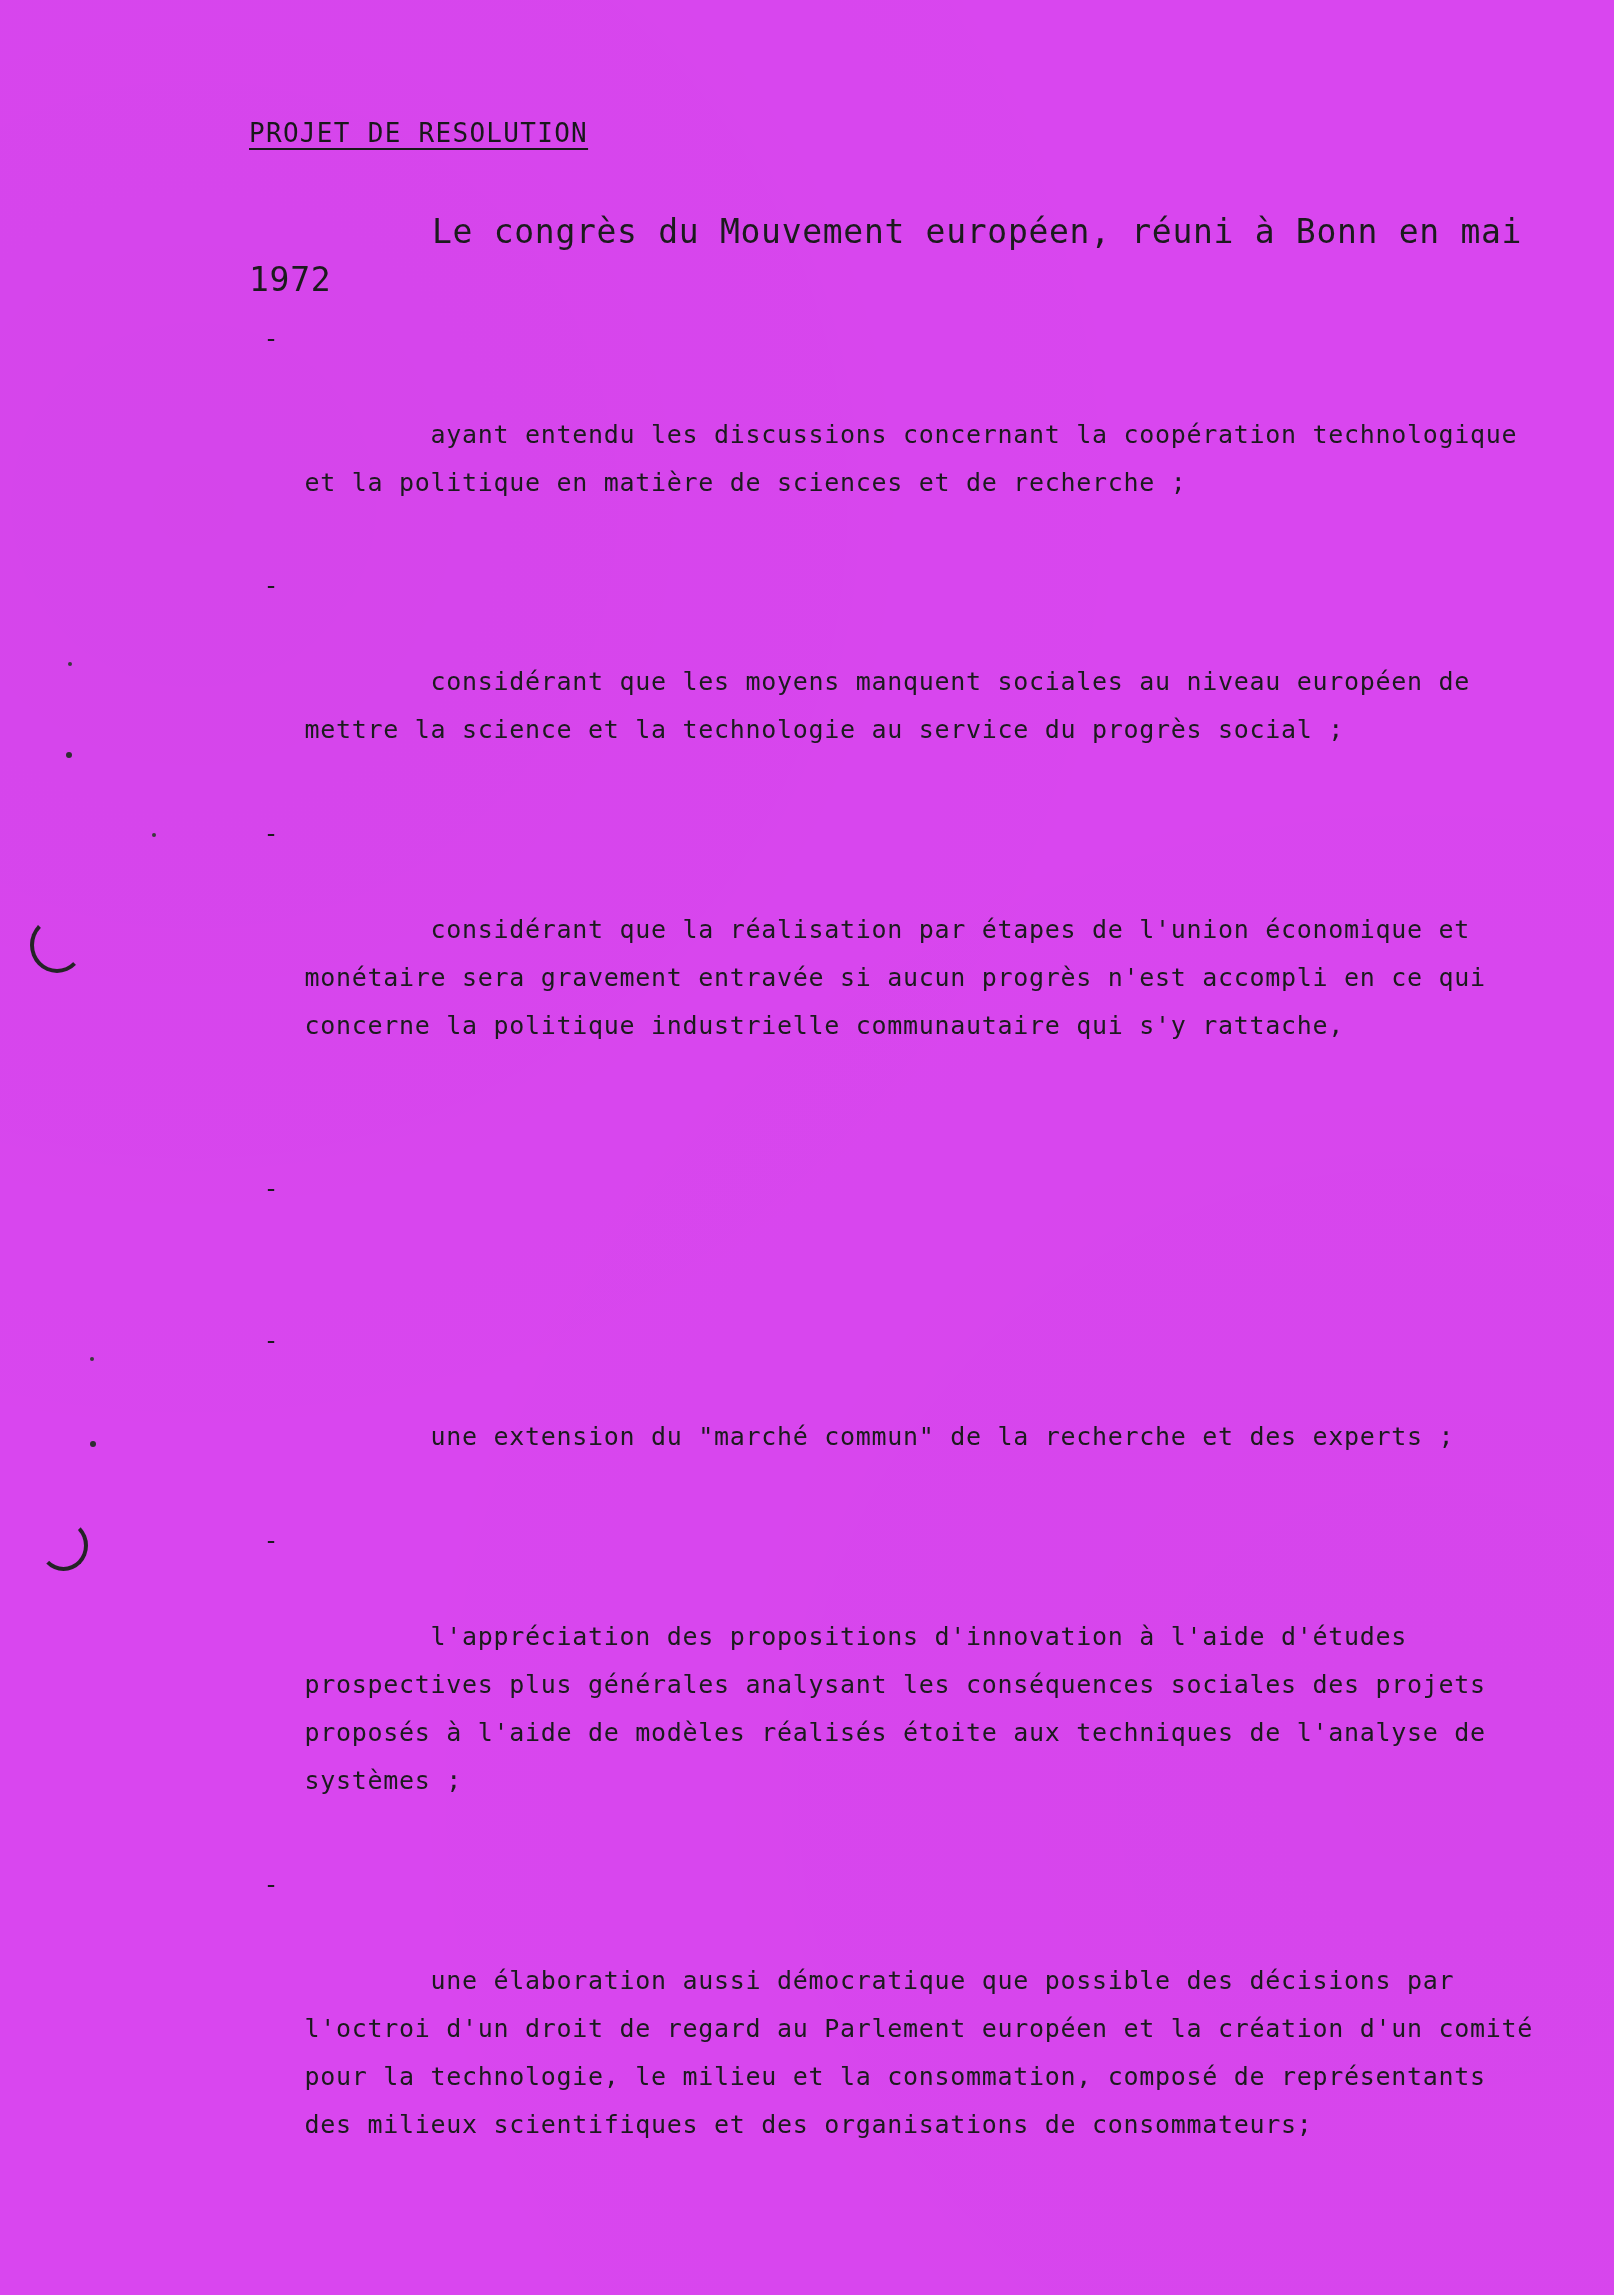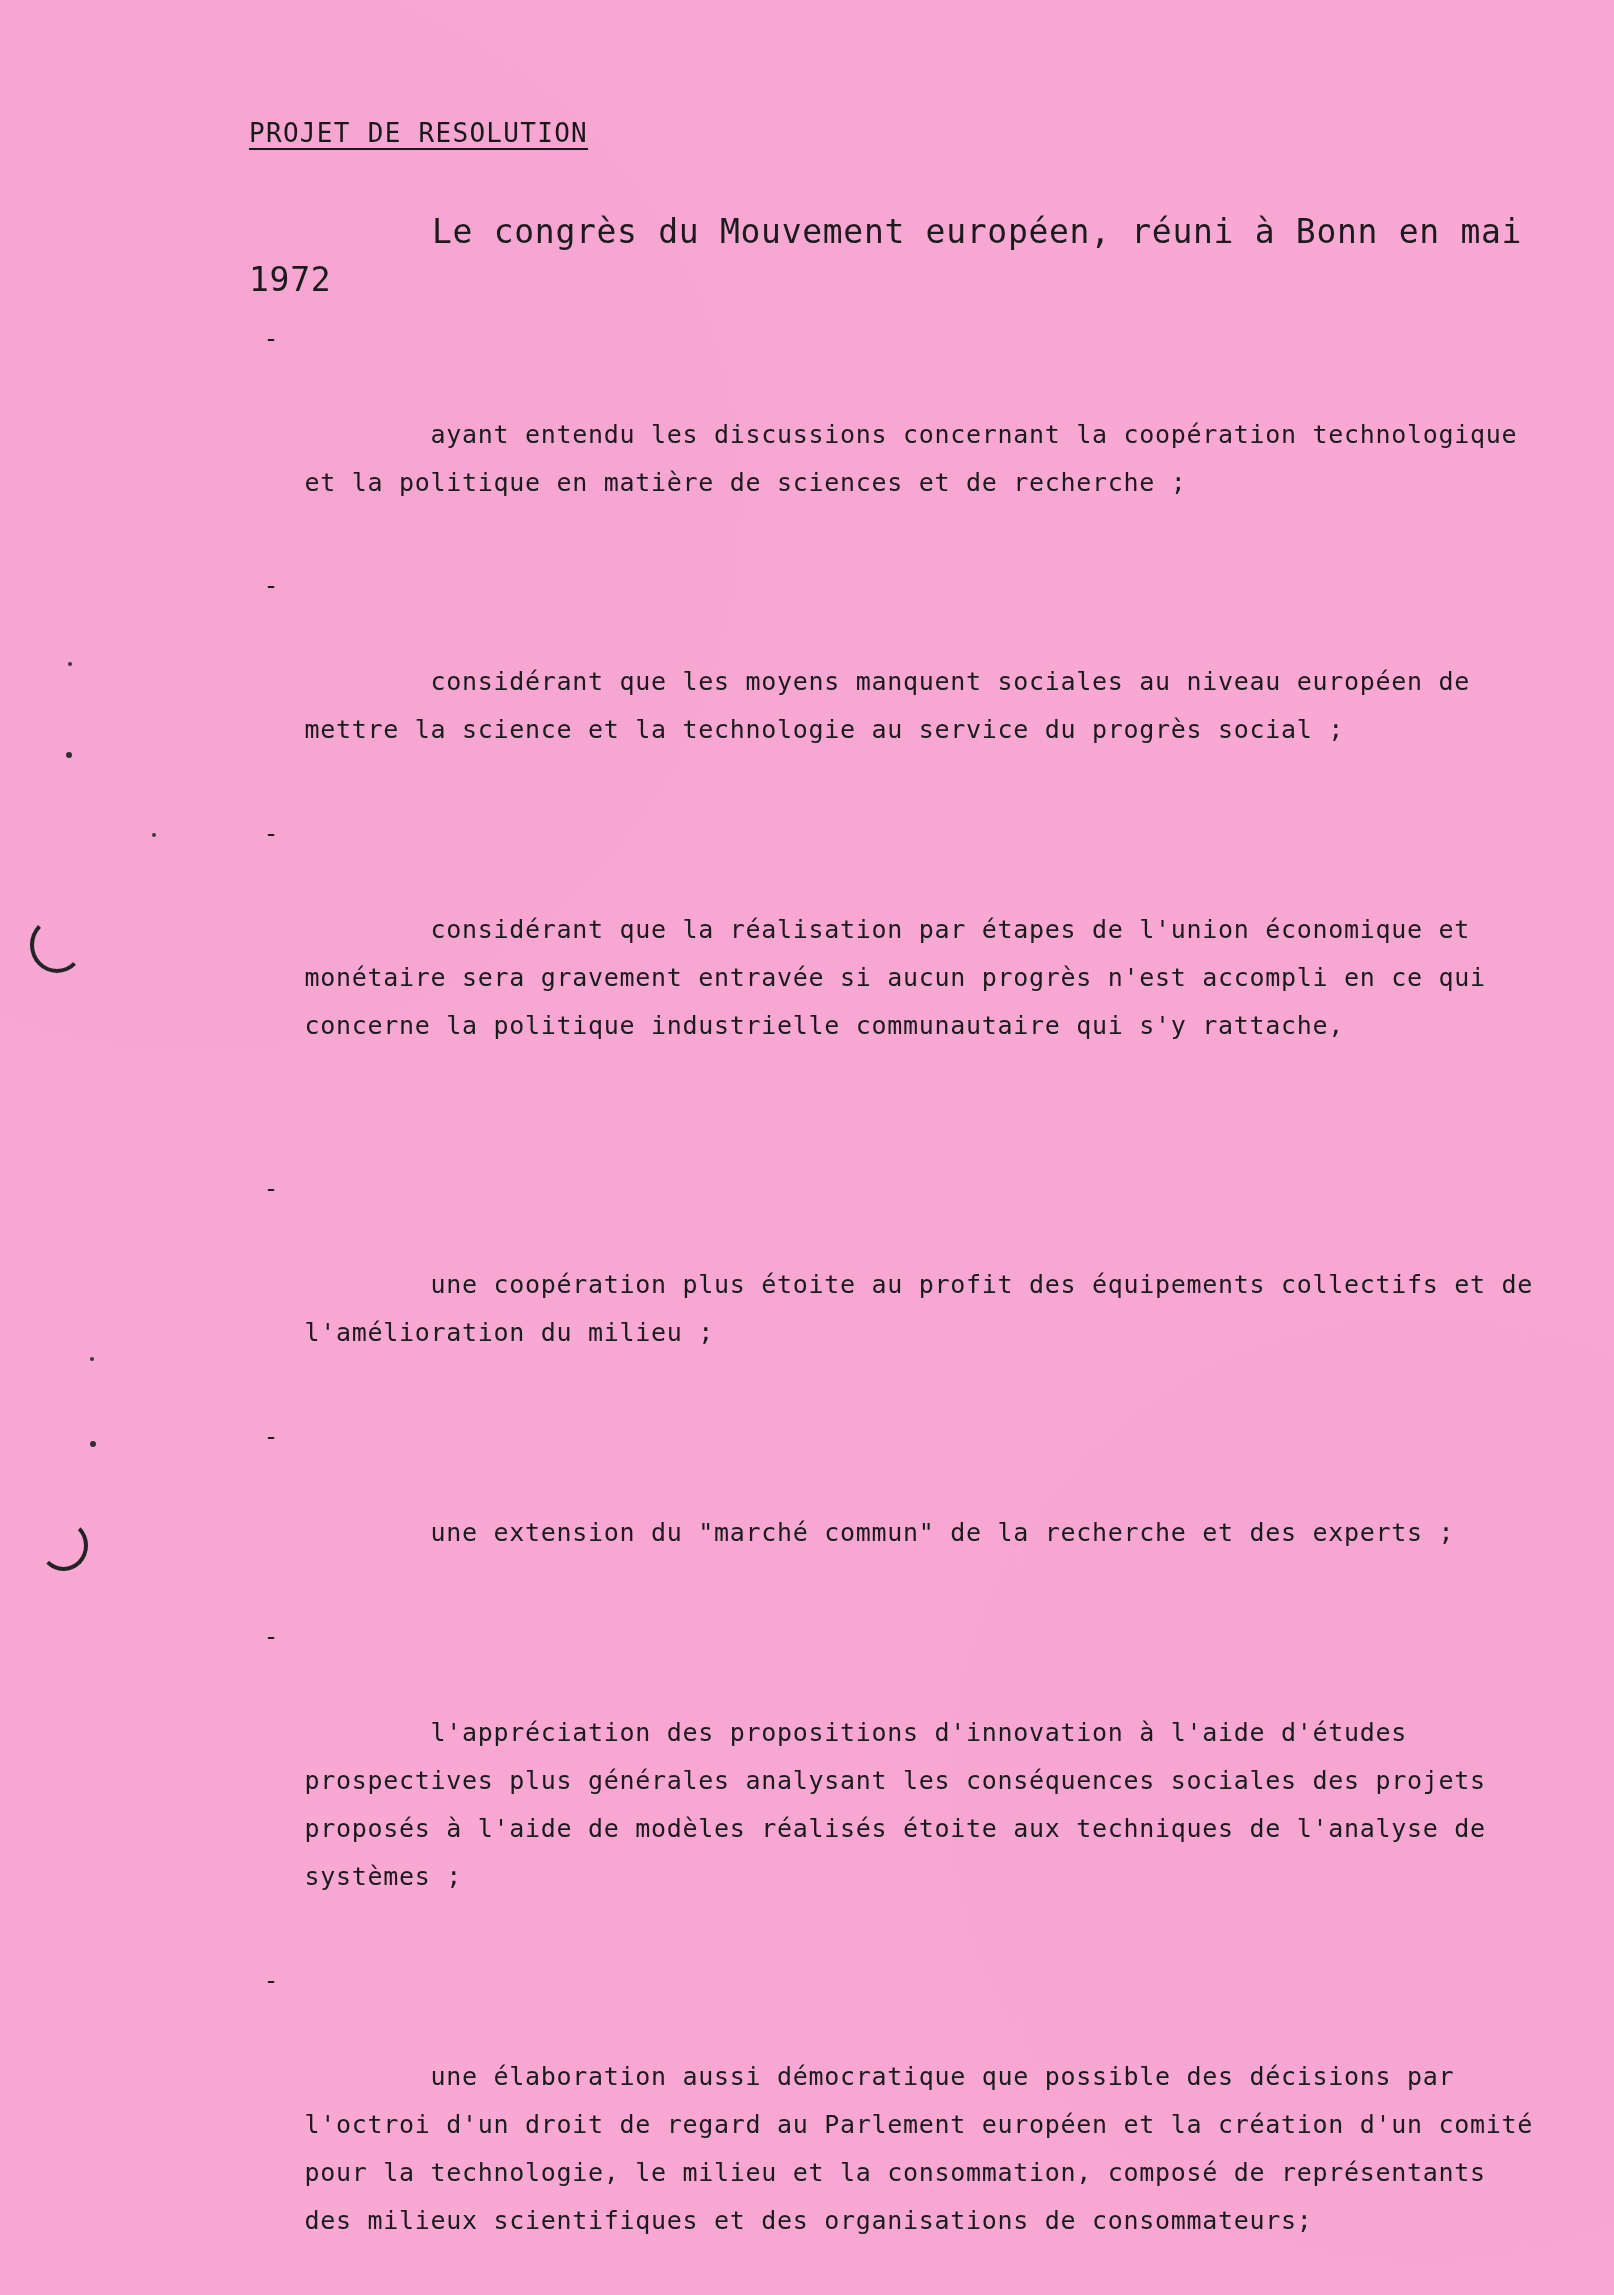--- a/index.html
+++ b/index.html
@@ -7,21 +7,21 @@
     padding: 0;
     background: #ffffff;
   }
   body {
     font-family: "DejaVu Sans Mono", monospace;
   }
   .page {
     position: relative;
     width: 1614px;
     height: 2295px;
-    background: #f9a8d4;
+    background: #d946ef;
     overflow: hidden;
   }
   
   .paper-noise {
     position: absolute;
     inset: 0;
     background:
       radial-gradient(circle at 12% 22%, rgba(0,0,0,0.018), rgba(0,0,0,0) 45%),
       radial-gradient(circle at 88% 78%, rgba(0,0,0,0.015), rgba(0,0,0,0) 50%);
     pointer-events: none;
@@ -140,21 +140,20 @@
 
 
     <div class="spacer-md"></div>
 
 
     <div class="spacer-md"></div>
 
     <div class="bullets group-b">
       <div class="bullet">
         <span class="dash">-</span>
-        <span>une coopération plus étoite au profit des équipements collectifs et de l'amélioration du milieu ;</span>
       </div>
       <div class="bullet">
         <span class="dash">-</span>
         <span>une extension du "marché commun" de la recherche et des experts ;</span>
       </div>
       <div class="bullet">
         <span class="dash">-</span>
         <span>l'appréciation des propositions d'innovation à l'aide d'études prospectives plus générales analysant les conséquences sociales des projets proposés à l'aide de modèles réalisés étoite aux techniques de l'analyse de systèmes ;</span>
       </div>
       <div class="bullet">

